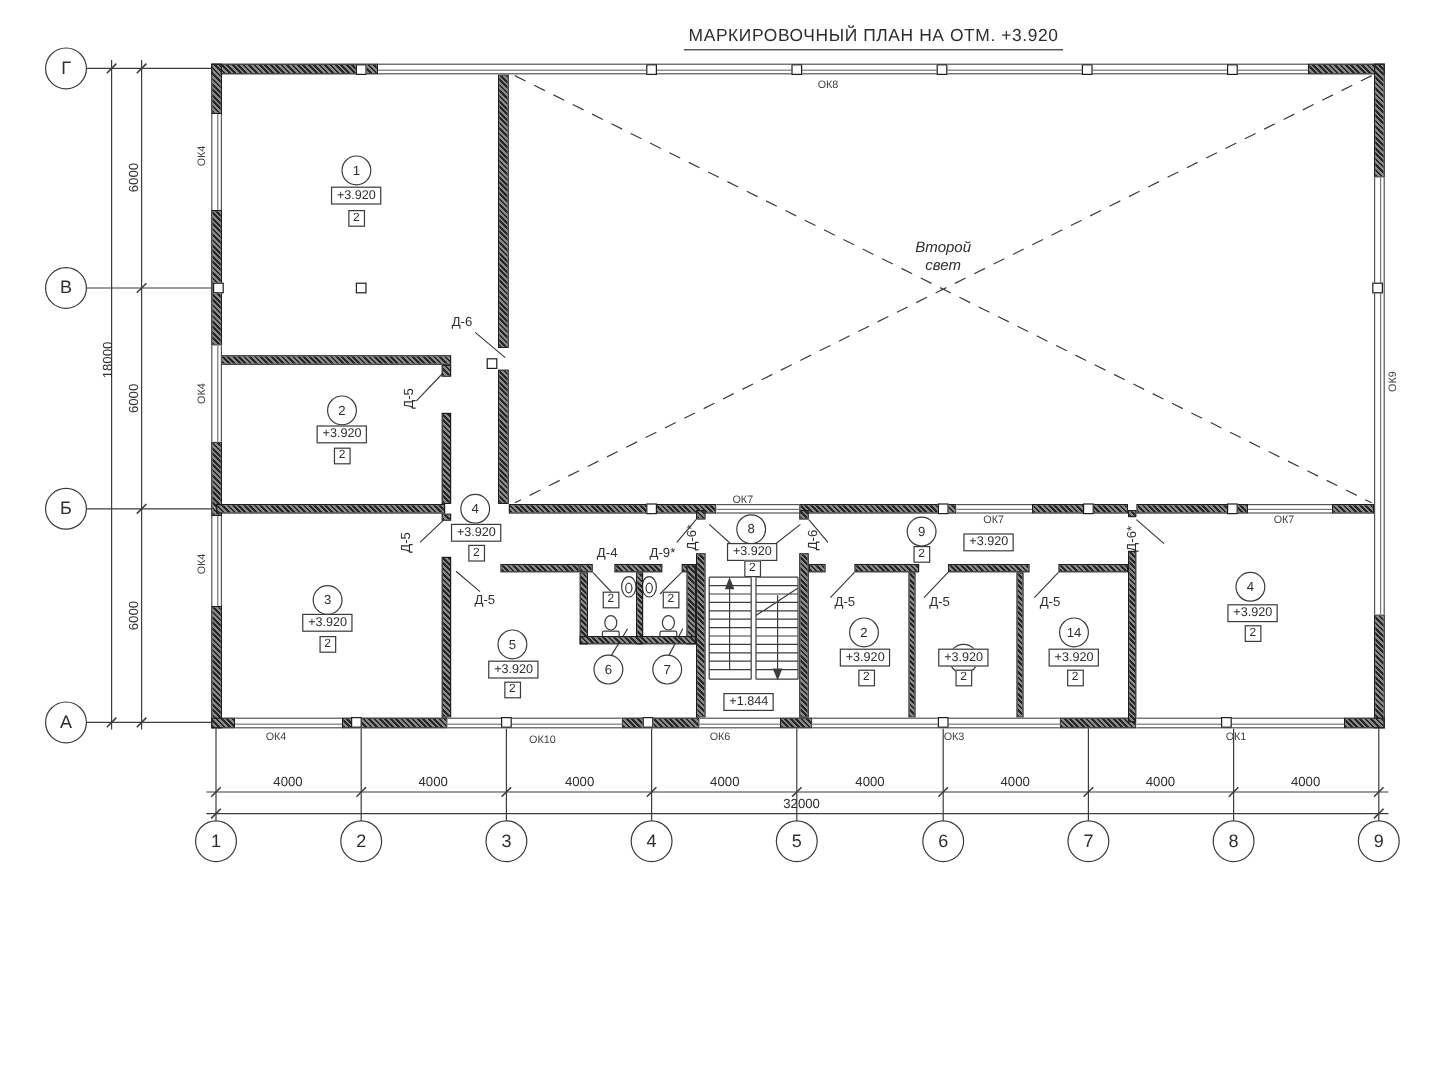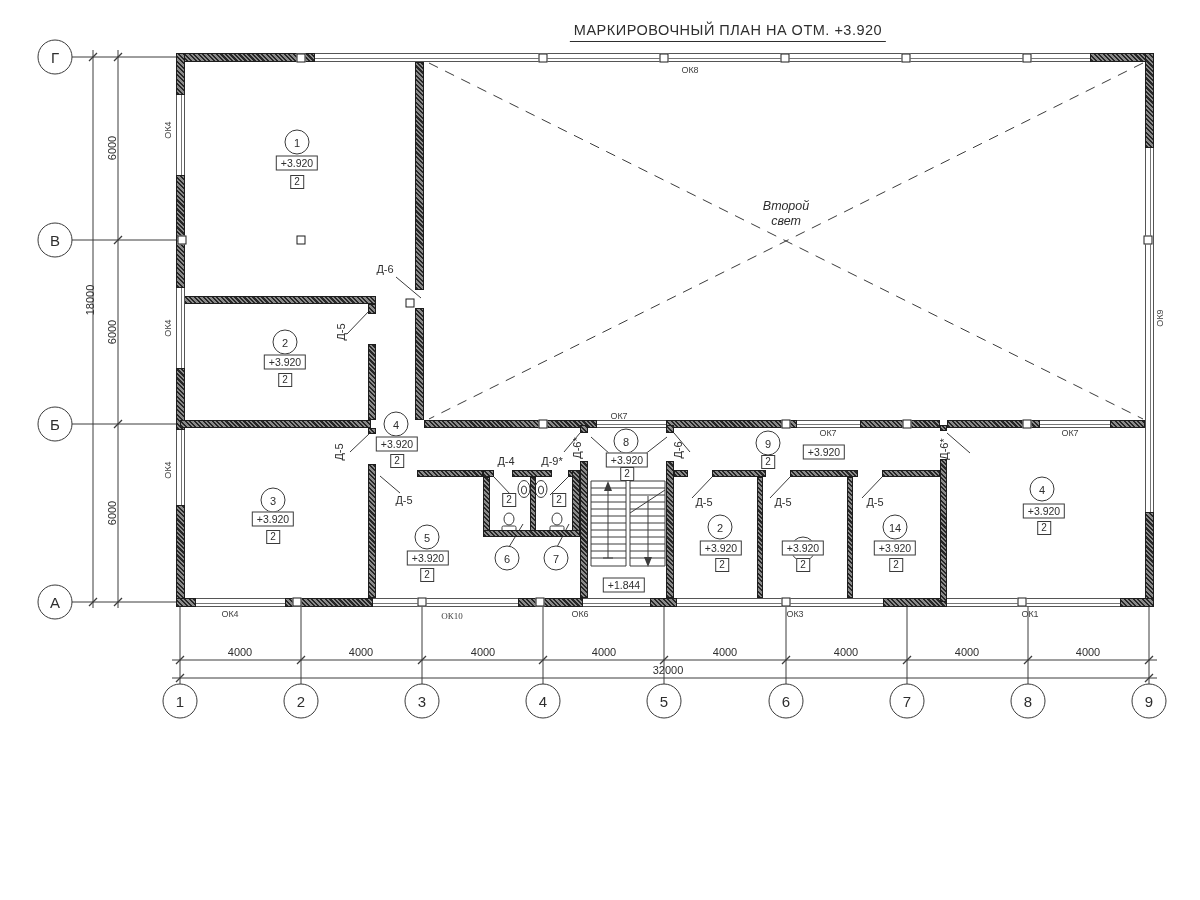--- a/index.html
+++ b/index.html
@@ -210,22 +210,22 @@
     <div class="door-label vert" style="left: 944px; top: 449px;">Д-6*</div>
     <div class="win-label vert" style="left: 168px; top: 130px;">ОК4</div>
     <div class="win-label vert" style="left: 168px; top: 328px;">ОК4</div>
     <div class="win-label vert" style="left: 168px; top: 470px;">ОК4</div>
     <div class="win-label" style="left: 690px; top: 70px;">ОК8</div>
     <div class="win-label vert" style="left: 1160px; top: 318px;">ОК9</div>
     <div class="win-label" style="left: 619px; top: 416px;">ОК7</div>
     <div class="win-label" style="left: 828px; top: 433px;">ОК7</div>
     <div class="win-label" style="left: 1070px; top: 433px;">ОК7</div>
     <div class="win-label" style="left: 230px; top: 614px;">ОК4</div>
-    <div class="win-label" style="left: 452px; top: 616px; font-family: Liberation Serif, serif;">ОК10</div>
-    <div class="win-label" style="left: 580px; top: 614px;">ОК6</div>
+    <div class="win-label" style="left: 452px; top: 616px;">ОК10</div>
+    <div class="win-label" style="left: 600px; top: 614px;">ОК6</div>
     <div class="win-label" style="left: 795px; top: 614px;">ОК3</div>
     <div class="win-label" style="left: 1030px; top: 614px;">ОК1</div>
     <div class="axis-bubble" style="left: 55px; top: 57px;">Г</div>
     <div class="axis-bubble" style="left: 55px; top: 240px;">В</div>
     <div class="axis-bubble" style="left: 55px; top: 424px;">Б</div>
     <div class="axis-bubble" style="left: 55px; top: 602px;">А</div>
     <div class="axis-bubble" style="left: 180px; top: 701px;">1</div>
     <div class="axis-bubble" style="left: 301px; top: 701px;">2</div>
     <div class="axis-bubble" style="left: 422px; top: 701px;">3</div>
     <div class="axis-bubble" style="left: 543px; top: 701px;">4</div>

